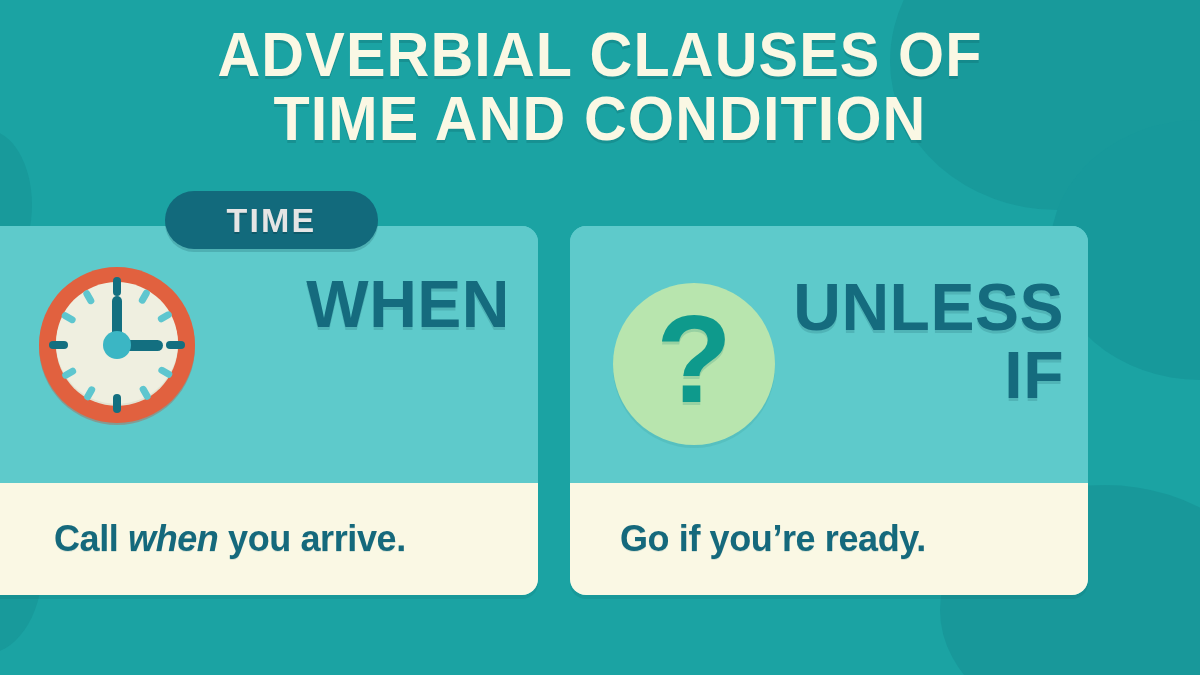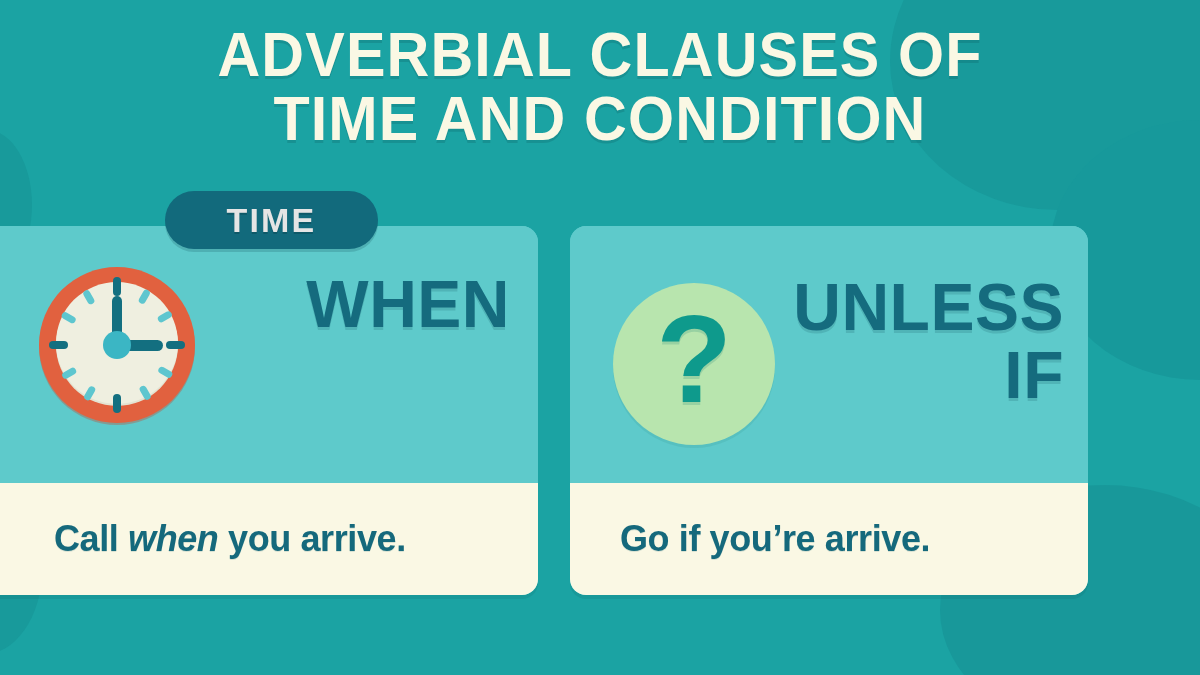--- a/index.html
+++ b/index.html
@@ -232,21 +232,21 @@
       </div>
 
       <div class="keywords kw-right">
         <span>UNLESS</span>
         <span>IF</span>
       </div>
     </div>
 
     <div class="card-foot">
       <div class="caption cap-right">
-        <span>Go if you’re arrive.</span>
+        <span>Go if you’re ready.</span>
       </div>
     </div>
   </div>
 
   <div class="pill pill-time">
     <span>TIME</span>
   </div>
 
 </div>
 

